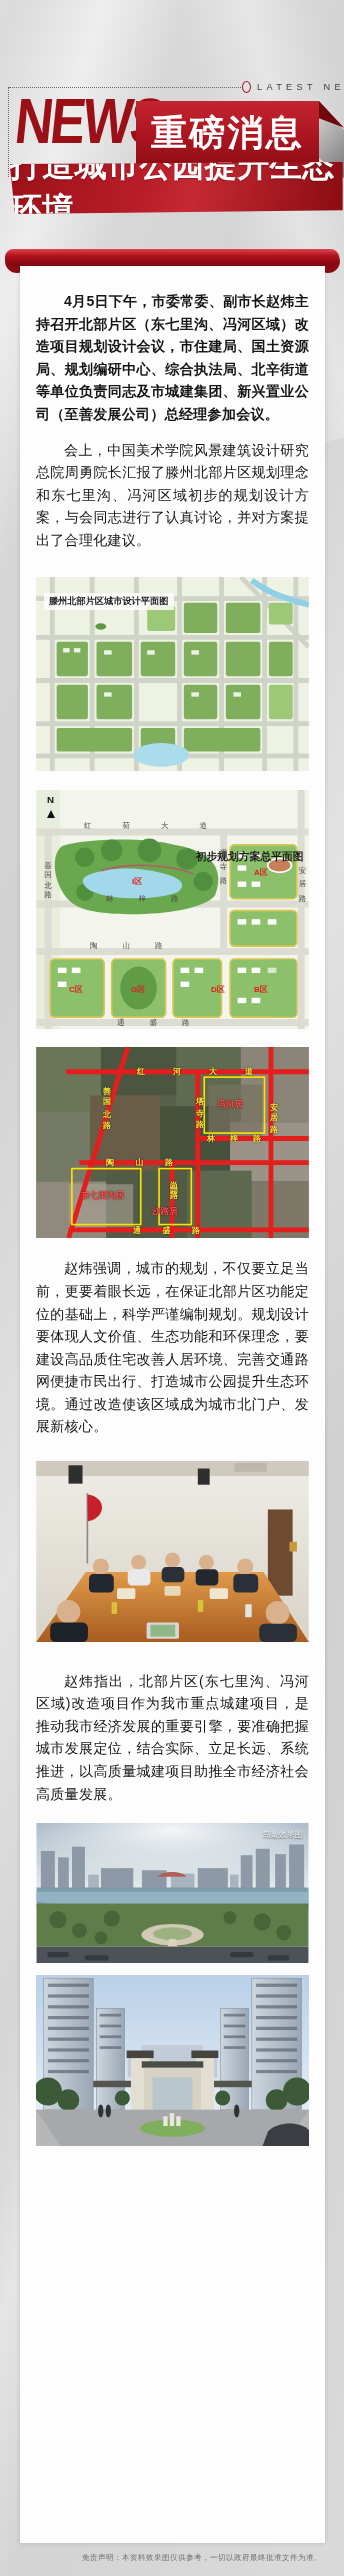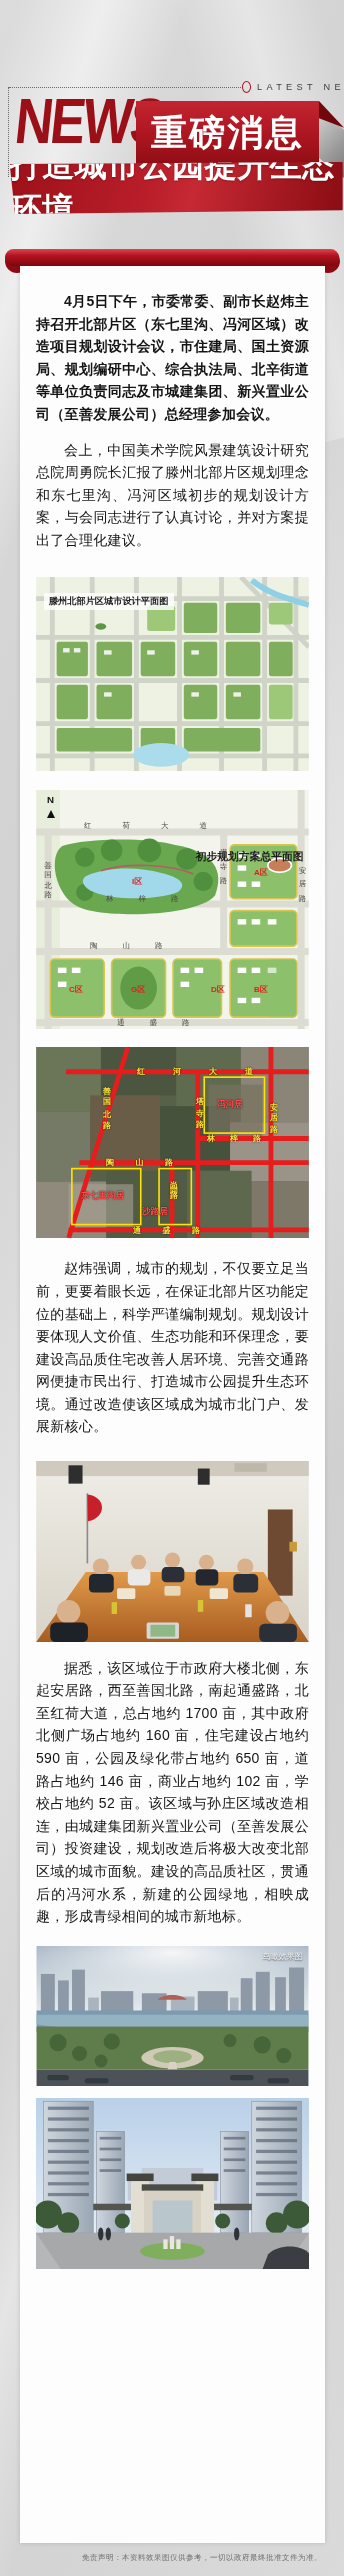--- a/index.html
+++ b/index.html
@@ -264,21 +264,21 @@
         </svg>
         <div class="ylab sp" style="left:81px;top:19.4px;padding-left:20px;">红河大道</div>
         <div class="yvlab" style="left:64px;top:32px;">善国北路</div>
         <div class="ylab sp" style="left:171px;top:86px;letter-spacing:15px;">林梓路</div>
         <div class="ylab sp" style="left:70px;top:110px;letter-spacing:21.5px;">陶山路</div>
         <div class="ylab sp" style="left:97px;top:178px;letter-spacing:21.5px;">通盛路</div>
         <div class="yvlab" style="left:157px;top:43px;">塔寺路</div>
         <div class="yvlab" style="left:131px;top:127px;letter-spacing:5.4px;">尚同路</div>
         <div class="yvlab" style="left:231px;top:48px;">安居路</div>
         <div class="redlab" style="left:181px;top:52px;">冯河居</div>
-        <div class="redlab" style="left:106px;top:159px;">沙路居</div>
+        <div class="redlab" style="left:116px;top:159px;">沙路居</div>
         <div class="redlab" style="left:45px;top:143px;">东七里沟居</div>
       </div>
 
       <p style="margin-top:19.4px;">赵炜强调，城市的规划，不仅要立足当前，更要着眼长远，在保证北部片区功能定位的基础上，科学严谨编制规划。规划设计要体现人文价值、生态功能和环保理念，要建设高品质住宅改善人居环境、完善交通路网便捷市民出行、打造城市公园提升生态环境。通过改造使该区域成为城市北门户、发展新核心。</p>
 
       <div class="fig" style="height:181px;margin-top:22.6px;">
         <svg width="273" height="181" viewBox="0 0 506 336">
           <defs>
             <linearGradient id="wall" x1="0" y1="0" x2="0" y2="1">
               <stop offset="0" stop-color="#efede7"></stop>
@@ -321,21 +321,21 @@
             <rect x="322" y="236" width="34" height="20" rx="3" fill="#efe6d2"></rect>
             <rect x="205" y="300" width="60" height="30" rx="3" fill="#d7d7d7"></rect>
             <rect x="212" y="304" width="46" height="22" fill="#8fb886"></rect>
             <rect x="140" y="262" width="10" height="22" fill="#d6c438"></rect>
             <rect x="300" y="258" width="10" height="22" fill="#d6c438"></rect>
             <rect x="388" y="266" width="12" height="24" fill="#e4e4e4"></rect>
           </g>
         </svg>
       </div>
 
-      <p style="margin-top:15px;">据悉，该区域位于市政府大楼北侧，东起安居路，西至善国北路，南起通盛路，北至红荷大道，总占地约 1700 亩，其中政府北侧广场占地约 160 亩，住宅建设占地约 590 亩，公园及绿化带占地约 650 亩，道路占地约 146 亩，商业占地约 102 亩，学校占地约 52 亩。该区域与孙庄区域改造相连，由城建集团新兴置业公司（至善发展公司）投资建设，规划改造后将极大改变北部区域的城市面貌。建设的高品质社区，贯通后的冯河水系，新建的公园绿地，相映成趣，形成青绿相间的城市新地标。</p>
+      <p style="margin-top:28px;">赵炜指出，北部片区(东七里沟、冯河区域)改造项目作为我市重点城建项目，是推动我市经济发展的重要引擎，要准确把握城市发展定位，结合实际、立足长远、系统推进，以高质量城建项目助推全市经济社会高质量发展。</p>
 
       <div class="fig" style="height:140px;margin-top:18px;">
         <svg width="273" height="144" viewBox="0 0 506 268">
           <defs>
             <linearGradient id="sky1" x1="0" y1="0" x2="0" y2="1">
               <stop offset="0" stop-color="#8fa3b5"></stop>
                 <stop offset=".6" stop-color="#cfd9df"></stop>
                 <stop offset="1" stop-color="#e8edef"></stop>
             </linearGradient>
             <radialGradient id="sun" cx=".5" cy=".1" r=".7">

